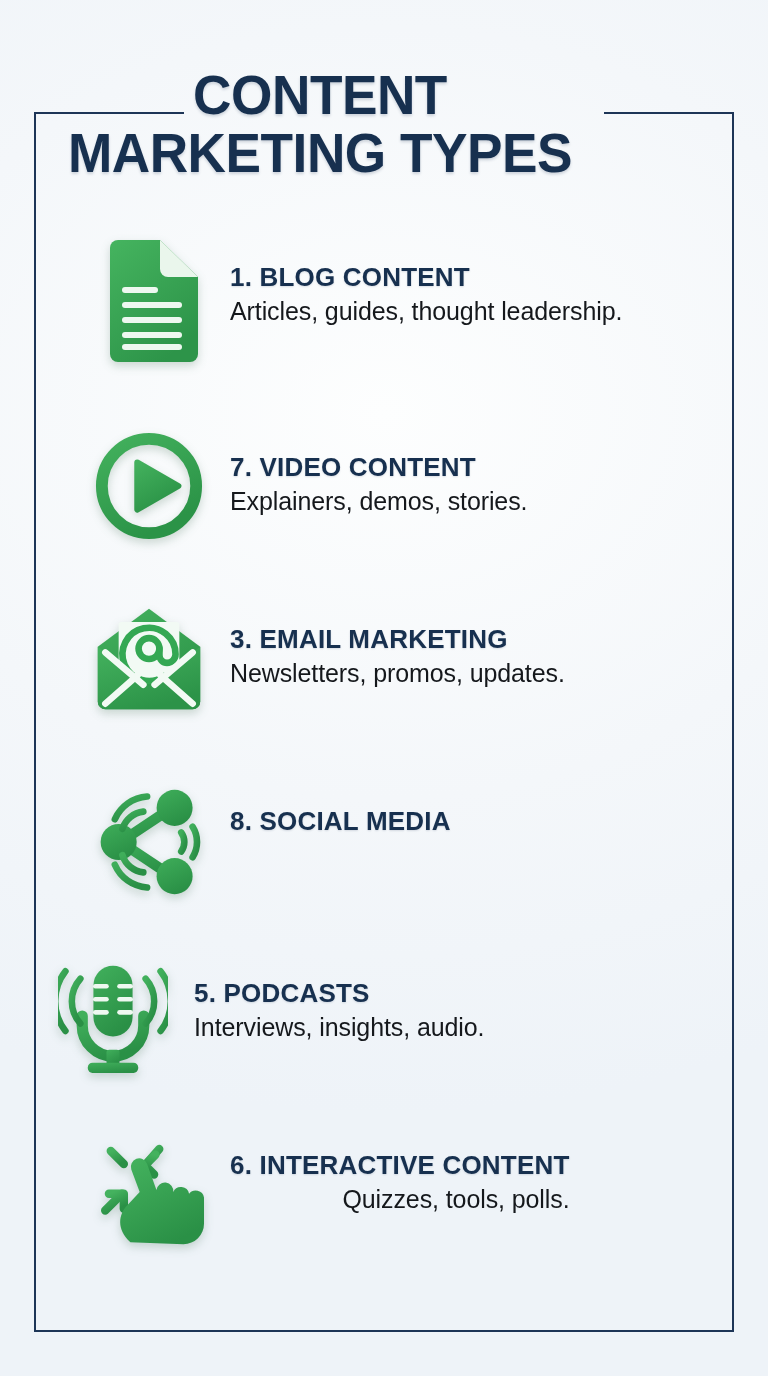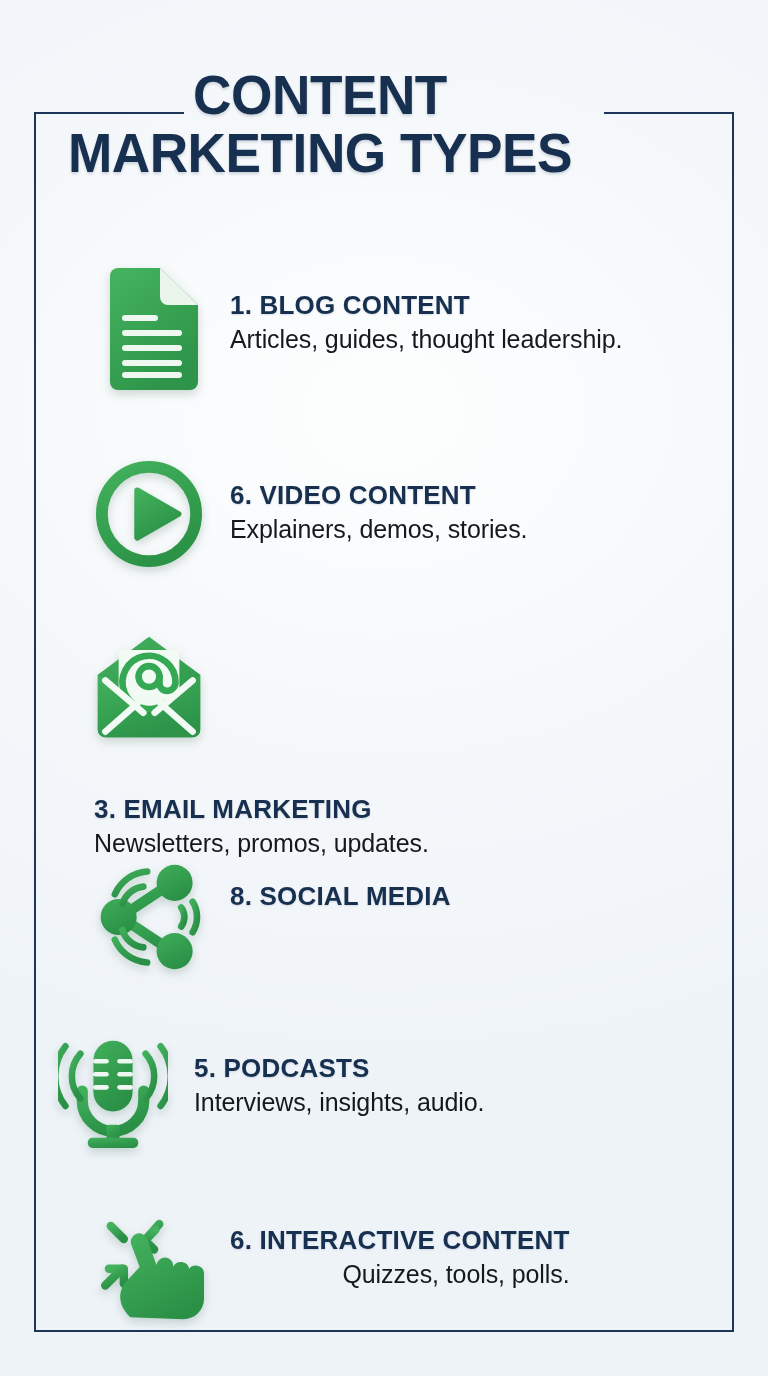--- a/index.html
+++ b/index.html
@@ -52,21 +52,21 @@
     line-height: 1.04;
     text-shadow: 0 2px 3px rgba(20,45,80,0.18);
     transform: scaleX(0.95);
   }
   .title-line.l1 { font-size: 56px; }
   .title-line.l2 { font-size: 56px; }
 
   
   .list {
     position: absolute;
-    top: 268px;
+    top: 240px;
     left: 34px;
     width: 700px;
   }
   .item {
     display: flex;
     align-items: flex-start;
     gap: 26px;
     padding: 0 0 0 60px;
     min-height: 150px;
   }
@@ -94,21 +94,21 @@
     font-size: 25px;
     font-weight: 400;
     color: #15181c;
     line-height: 1.28;
     letter-spacing: -0.1px;
   }
 
   
   .item.i1 { min-height: 190px; }
   .item.i2 { min-height: 172px; }
-  .item.i3 { min-height: 182px; flex-direction: column; }
+  .item.i3 { min-height: 182px; }
   .item.i4 { min-height: 172px; }
   .item.i5 { min-height: 172px; padding-left: 24px; }
   .item.i6 { min-height: 150px; text-align: right; }
 </style>
 </head>
 <body>
 
 <div class="frame">
   <div class="edge left"></div>
   <div class="edge right"></div>
@@ -159,21 +159,21 @@
           <linearGradient id="g2" x1="0" y1="0" x2="0.5" y2="1">
             <stop offset="0%" stop-color="#43b15d"></stop>
             <stop offset="100%" stop-color="#2b9347"></stop>
           </linearGradient>
         </defs>
         <circle cx="56" cy="56" r="48" fill="none" stroke="url(#g2)" stroke-width="12"></circle>
         <path d="M44 32 L86 56 L44 80 Z" fill="url(#g2)" stroke="url(#g2)" stroke-width="6" stroke-linejoin="round"></path>
       </svg>
     </div>
     <div class="texts">
-      <div class="item-heading">6. VIDEO CONTENT</div>
+      <div class="item-heading">7. VIDEO CONTENT</div>
       <div class="item-desc">Explainers, demos, stories.</div>
     </div>
   </div>
 
   <div class="item i3">
     <div class="icon-wrap">
       <svg width="116" height="116" viewBox="0 0 116 116">
         <defs>
           <linearGradient id="g3" x1="0" y1="0" x2="0.5" y2="1">
             <stop offset="0%" stop-color="#44b25e"></stop>

